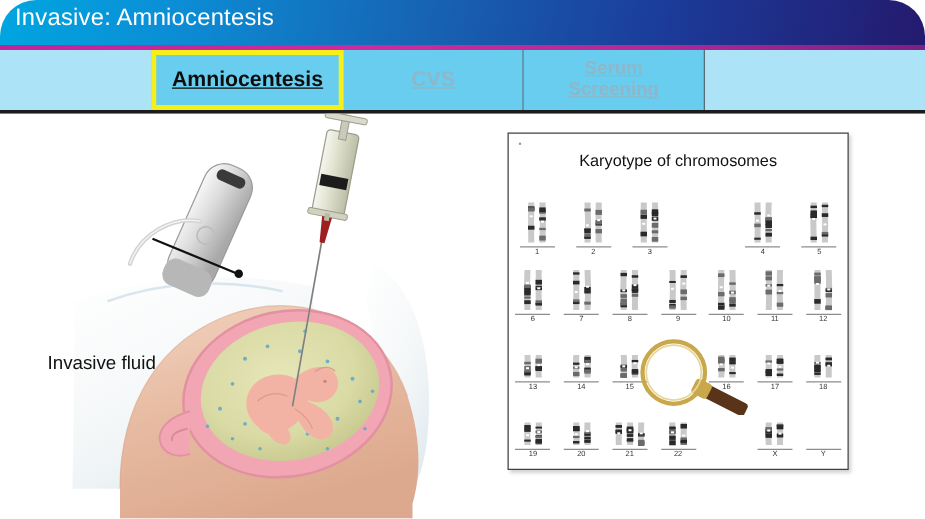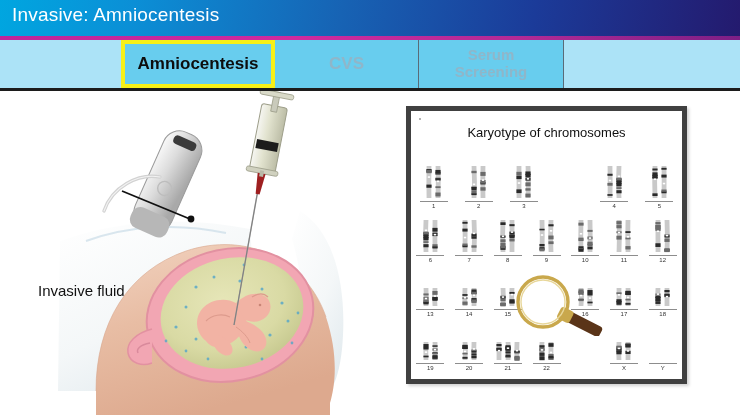--- a/index.html
+++ b/index.html
@@ -2,21 +2,21 @@
 <html><head>
 <meta charset="utf-8">
 <style>
   html,body{margin:0;padding:0;}
   body{
     width:740px;height:415px;overflow:hidden;
     background:#ffffff;
     font-family:"Liberation Sans", sans-serif;
     position:relative;
   }
-  #page{position:relative;width:740px;height:415px;overflow:hidden;background:#fff;}
+  #page{position:relative;width:740px;height:415px;overflow:hidden;background:#fff;border-radius:29px;}
 
   
   .header{
     position:absolute;left:0;top:0;width:740px;height:36px;
     background:linear-gradient(100deg,#00a6e0 0%,#0b8fd6 18%,#1763b4 46%,#1b3b99 72%,#241a6e 100%);
   }
   .header-title{
     position:absolute;left:12px;top:4px;
     font-size:19px;color:#ffffff;letter-spacing:.2px;white-space:nowrap;
   }
@@ -30,21 +30,21 @@
     position:absolute;left:0;top:40px;width:740px;height:48px;
     background:#ace3f7;
   }
   .tabstrip-underline{
     position:absolute;left:0;top:88px;width:740px;height:3px;background:#1c1c1c;
   }
   .tab{
     position:absolute;top:0;height:48px;
     box-sizing:border-box;
     display:flex;align-items:center;justify-content:center;
-    text-align:center;line-height:1.12;
+    text-align:center;line-height:1.12;text-decoration:underline;
   }
   .tab-empty-left{left:0;width:121px;background:#ace3f7;}
   .tab-active{
     left:121px;width:154px;background:#68cdee;
     border:4px solid #f7f018;
     font-size:17px;font-weight:bold;color:#0d0d0d;
   }
   .tab-cvs{
     left:275px;width:144px;background:#68cdee;
     border-right:1px solid #5a6b78;
@@ -65,21 +65,21 @@
   .illus svg{display:block;}
 
   .fluid-label{
     position:absolute;left:38px;top:191px;
     font-size:15px;color:#111;white-space:nowrap;
   }
 
   
   .karyo-panel{
     position:absolute;left:406px;top:15px;width:271px;height:268px;
-    background:#ffffff;border:5px solid #404040;
+    background:#ffffff;border:1px solid #404040;
     box-shadow:2px 2px 3px rgba(0,0,0,.18);
     overflow:hidden;
   }
   .karyo-dot{position:absolute;left:8px;top:7px;width:2px;height:2px;background:#9a9a9a;border-radius:50%;}
   .karyo-title{
     position:absolute;left:0;top:14px;width:271px;text-align:center;
     font-size:13px;color:#111;
   }
   .karyo-rows{position:absolute;left:0;top:44px;width:271px;}
   .krow{position:relative;height:54px;}

